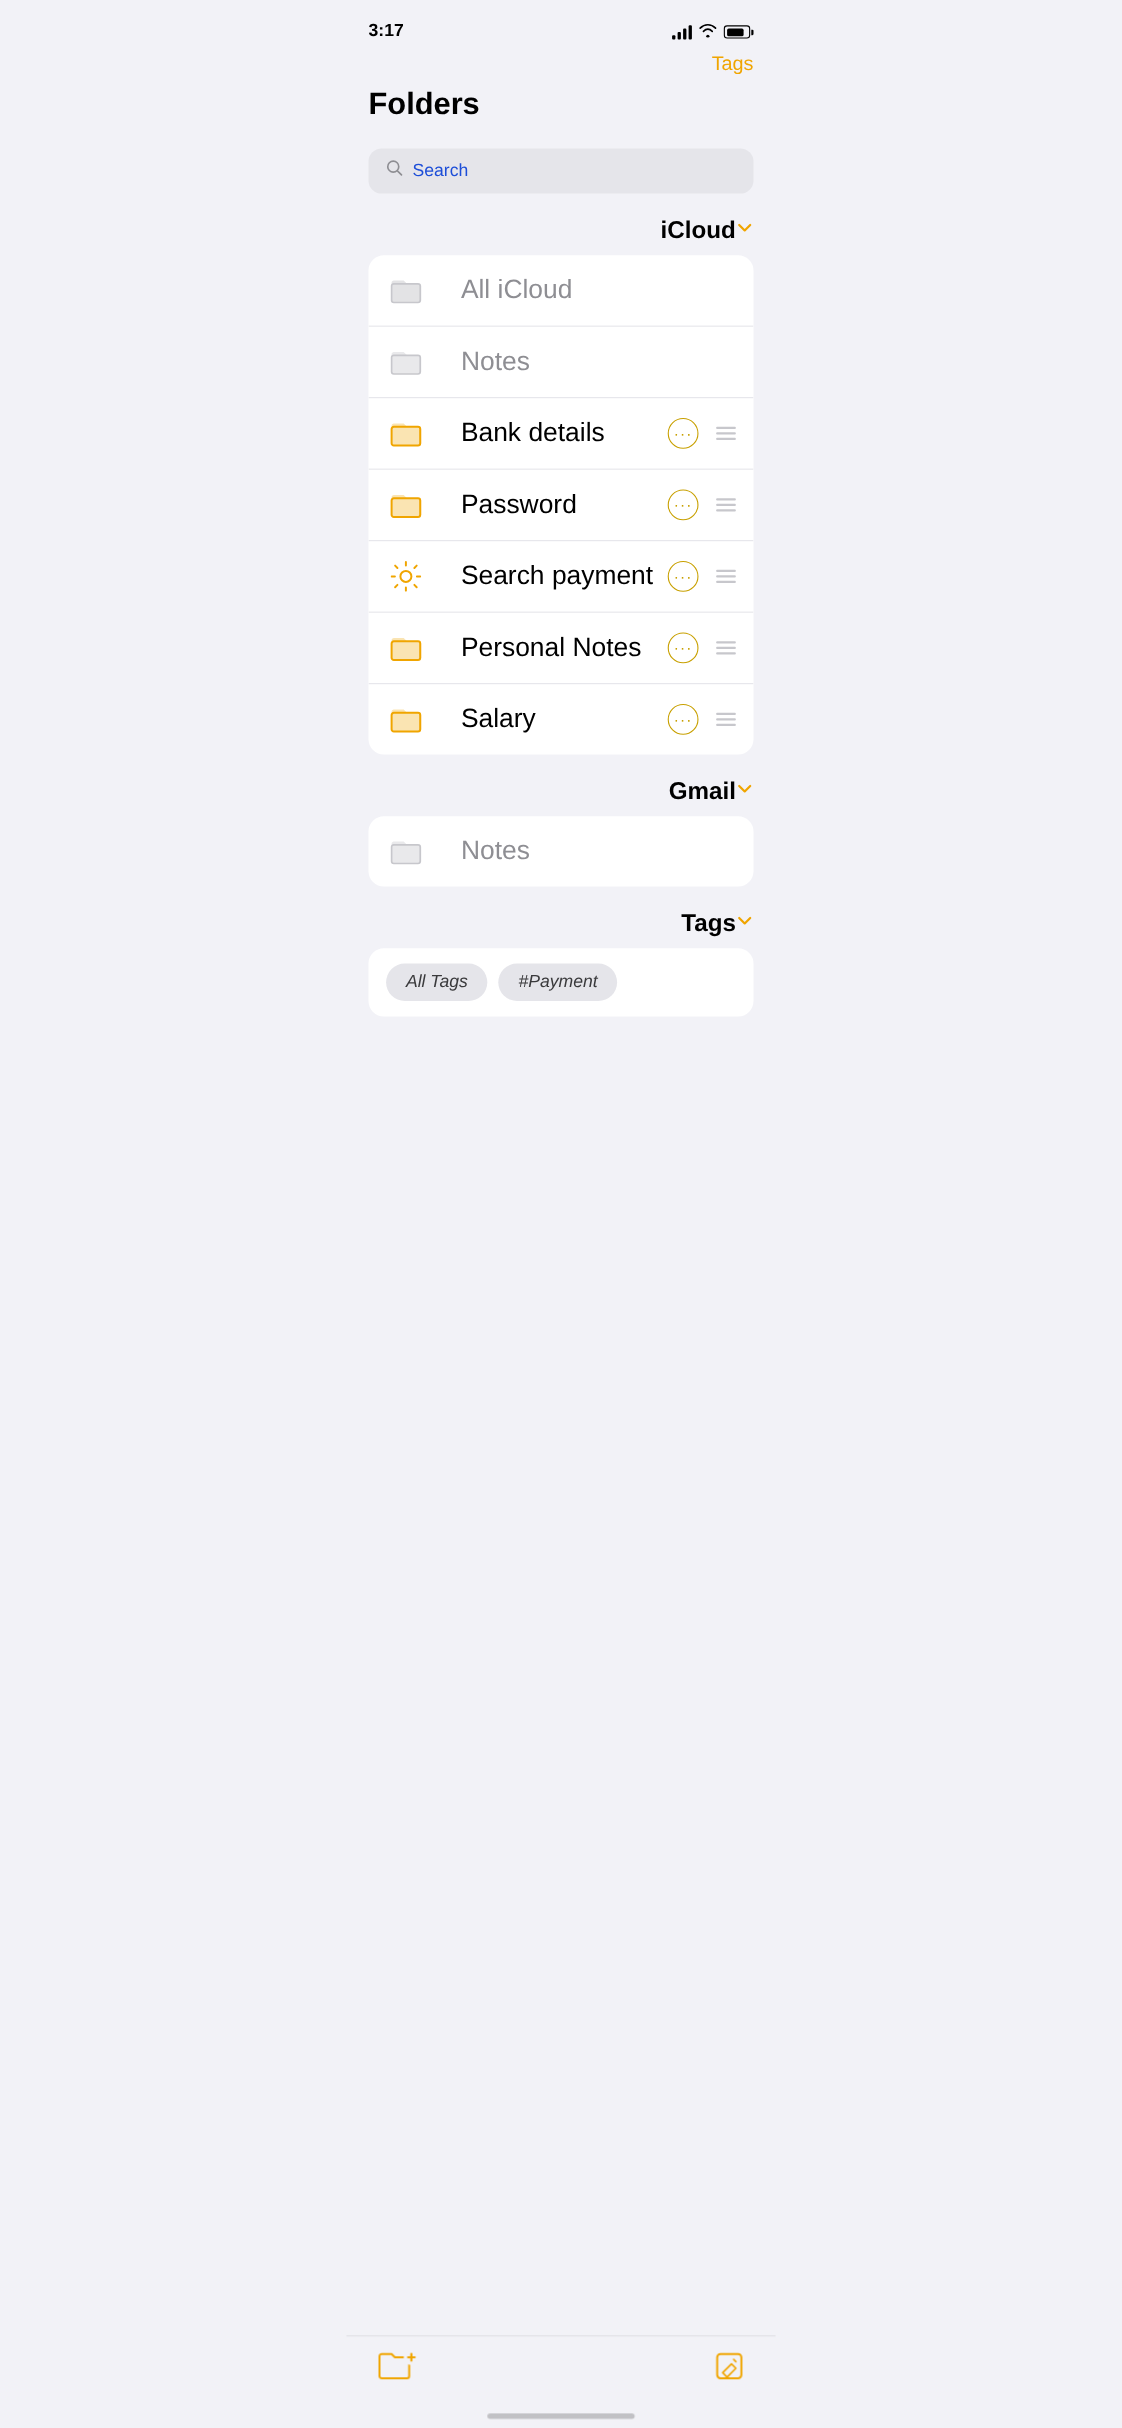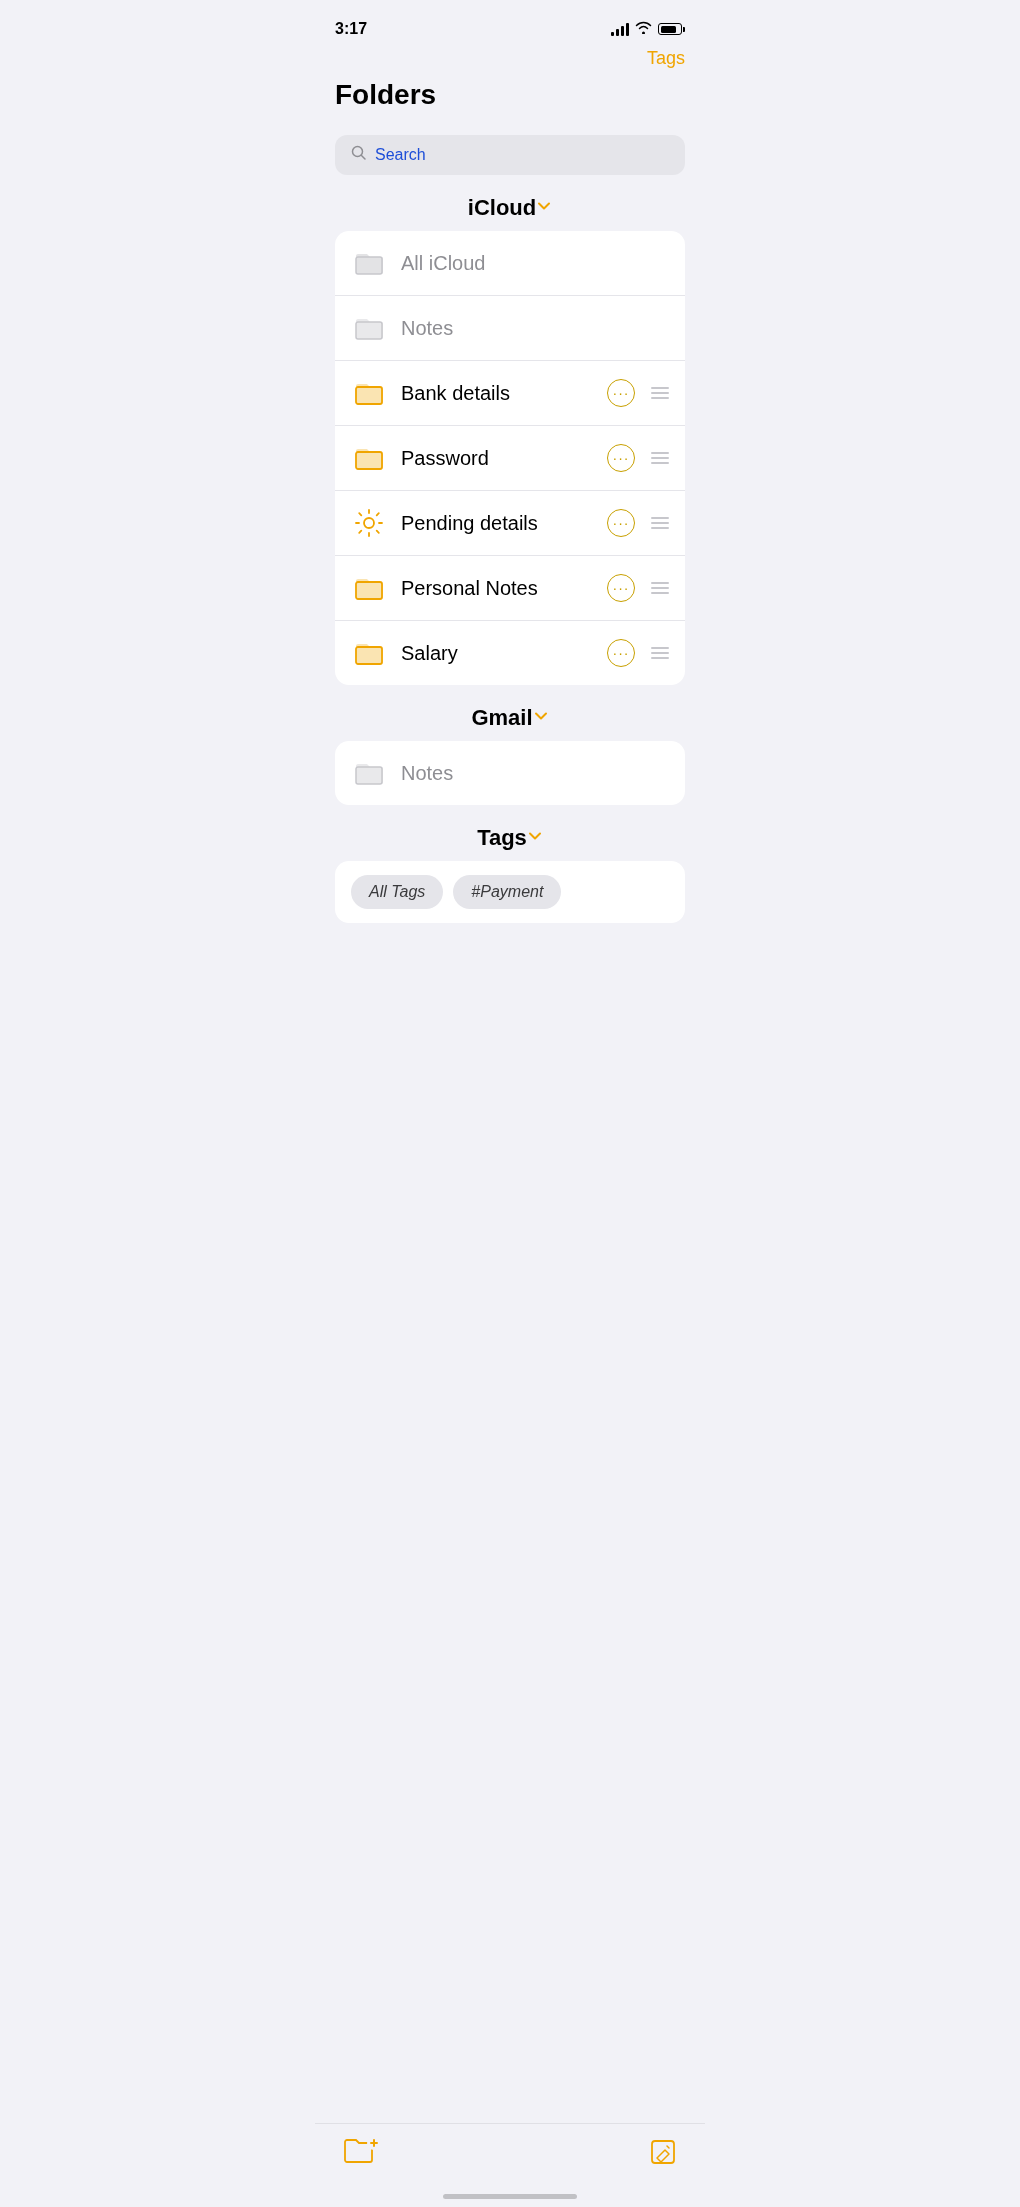--- a/index.html
+++ b/index.html
@@ -115,21 +115,21 @@
       color: #1d4ed8;
       font-size: 16px;
     }
 
     
     .section {
       margin: 0 20px 20px 20px;
     }
     .section-header {
       display: flex;
-      justify-content: center;
+      justify-content: flex-end;
       align-items: center;
       margin-bottom: 10px;
     }
     .section-title {
       font-size: 22px;
       font-weight: 700;
       color: #000;
     }
     .chevron-icon {
       color: #f0a500;
@@ -156,22 +156,23 @@
       width: 36px;
       height: 36px;
       display: flex;
       align-items: center;
       justify-content: center;
       margin-right: 14px;
       flex-shrink: 0;
     }
     .item-label {
       flex: 1;
-      font-size: 20px;
+      font-size: 24px;
       color: #000;
+      margin-left: 18px;
     }
     .item-label.muted {
       color: #8e8e93;
     }
     .item-actions {
       display: flex;
       align-items: center;
       gap: 12px;
     }
     .action-dots {
@@ -370,21 +371,21 @@
       </div>
     </div>
 
     <div class="list-item">
       <div class="item-icon">
         <svg width="28" height="28" viewBox="0 0 28 28" fill="none">
           <path d="M14 9a5 5 0 1 0 0 10A5 5 0 0 0 14 9z" stroke="#f0a500" stroke-width="1.8" fill="none"></path>
           <path d="M14 1v3M14 24v3M1 14h3M24 14h3M4.2 4.2l2.1 2.1M21.7 21.7l2.1 2.1M4.2 23.8l2.1-2.1M21.7 6.3l2.1-2.1" stroke="#f0a500" stroke-width="1.8" stroke-linecap="round"></path>
         </svg>
       </div>
-      <span class="item-label">Pending details</span>
+      <span class="item-label">Search payment</span>
       <div class="item-actions">
         <div class="action-dots">···</div>
         <div class="drag-handle">
           <div class="drag-line"></div>
           <div class="drag-line"></div>
           <div class="drag-line"></div>
         </div>
       </div>
     </div>
 

